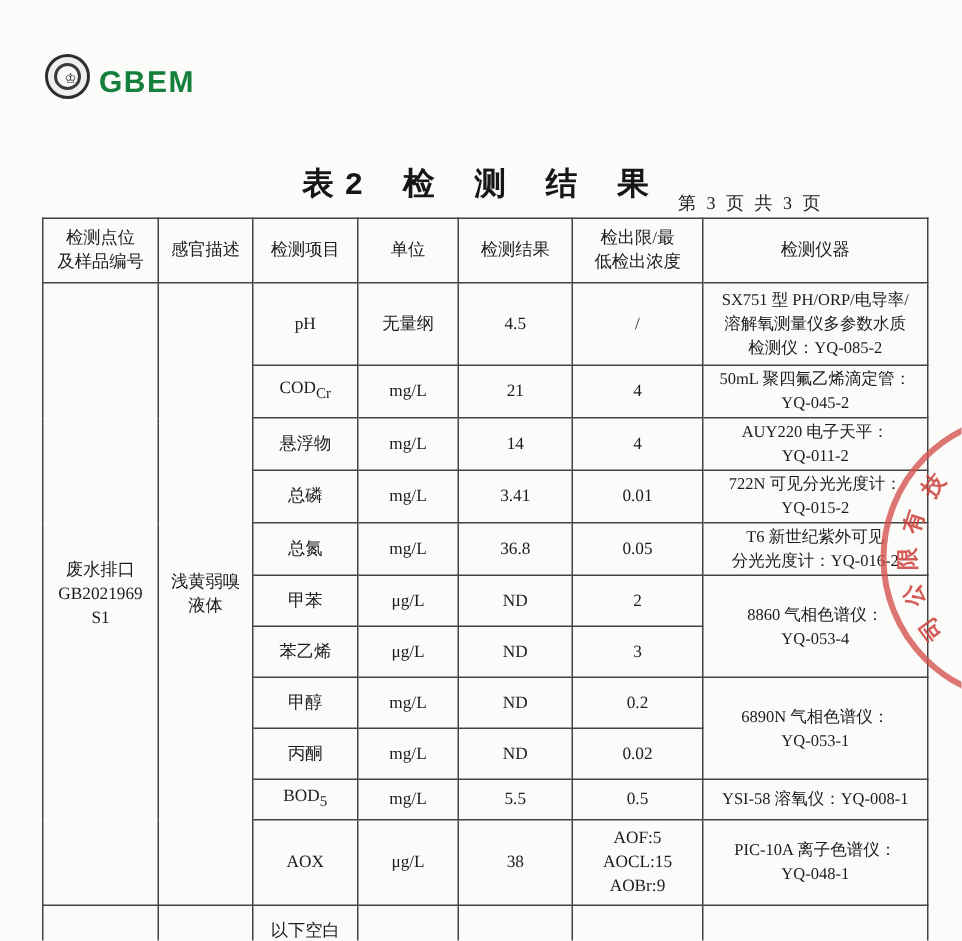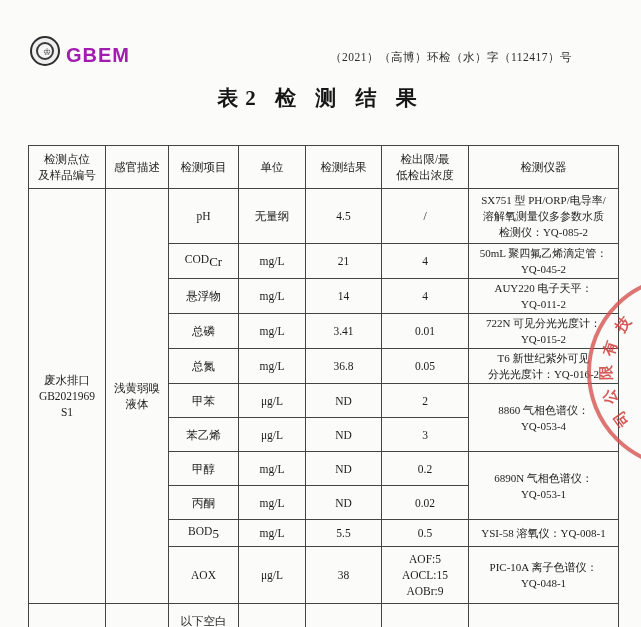--- a/index.html
+++ b/index.html
@@ -18,54 +18,54 @@
   .logo-inner{
     position:absolute;left:4px;top:4px;width:14px;height:14px;border-radius:50%;
     border:2px solid #3a3a3a;background:#f7f7f7;
   }
   .logo-glyph{
     position:absolute;left:0;top:1px;width:18px;text-align:center;
     font-size:9px;color:#2e2e2e;line-height:14px;
   }
   .brand{
     position:absolute;left:66px;top:44px;font-size:20px;font-weight:bold;
-    color:#a21caf;letter-spacing:1px;font-family:"Liberation Sans","DejaVu Sans",sans-serif;
+    color:#15803d;letter-spacing:1px;font-family:"Liberation Sans","DejaVu Sans",sans-serif;
   }
   .company{
     position:absolute;left:120px;top:40px;font-size:8.5px;line-height:10.5px;
     color:#4a4a4a;white-space:pre-line;
   }
   .doc-number{
     position:absolute;left:330px;top:50px;font-size:11.5px;color:#2a2a2a;letter-spacing:0.5px;
   }
   
   .report-title{
-    position:absolute;left:0;top:84px;width:641px;text-align:center;
-    font-size:21px;font-weight:bold;letter-spacing:7px;color:#161616;
+    position:absolute;left:0;top:108px;width:641px;text-align:center;
+    font-size:21px;font-weight:bold;letter-spacing:7px;color:#161616;font-family:Liberation Mono, monospace;
   }
   .page-info{
     position:absolute;right:92px;top:127px;font-size:12px;color:#222;letter-spacing:2px;
   }
   
   table.results{
     position:absolute;left:28px;top:145px;width:590px;
     border-collapse:collapse;table-layout:fixed;
     font-size:11.5px;color:#1c1c1c;
   }
   table.results th,table.results td{
     border:1px solid #444;padding:1px 2px;text-align:center;vertical-align:middle;
     white-space:pre-line;line-height:16px;font-weight:normal;overflow:hidden;
   }
   tr.h-header{height:43px;}
   tr.r-ph{height:55px;}
   tr.r-std{height:34px;}
   tr.r-bod{height:27px;}
   tr.r-aox{height:57px;}
   tr.r-blank{height:34px;}
-  td sub{font-size:13px;}
+  td sub{font-size:10px;}
   .inst{font-size:11px;}
   
   .stamp{position:absolute;left:0;top:0;width:641px;height:627px;pointer-events:none;}
   .stamp-ring{
     position:absolute;left:587px;top:275px;width:194px;height:194px;border-radius:50%;
     border:4px solid rgba(213,80,76,0.78);box-sizing:border-box;
   }
   .stamp-char{
     position:absolute;width:17px;height:17px;font-size:15px;line-height:17px;text-align:center;
     color:rgba(205,62,58,0.85);font-weight:bold;
@@ -76,24 +76,24 @@
 
 <div class="page">
 
   <div class="letterhead">
     <div class="logo">
       <div class="logo-inner">
         <div class="logo-glyph">♔</div>
       </div>
     </div>
     <div class="brand">GBEM</div>
-    <div class="doc-number">（2021）（高博）环检（水）字（112417）号</div>
   </div>
 
   <div class="report-title">表2 检 测 结 果</div>
+  <div class="page-info">第 3 页 共 3 页</div>
 
   <table class="results">
     <colgroup>
       <col style="width:77px">
         <col style="width:63px">
         <col style="width:70px">
       <col style="width:67px">
         <col style="width:76px">
         <col style="width:87px">
       <col style="width:150px">

